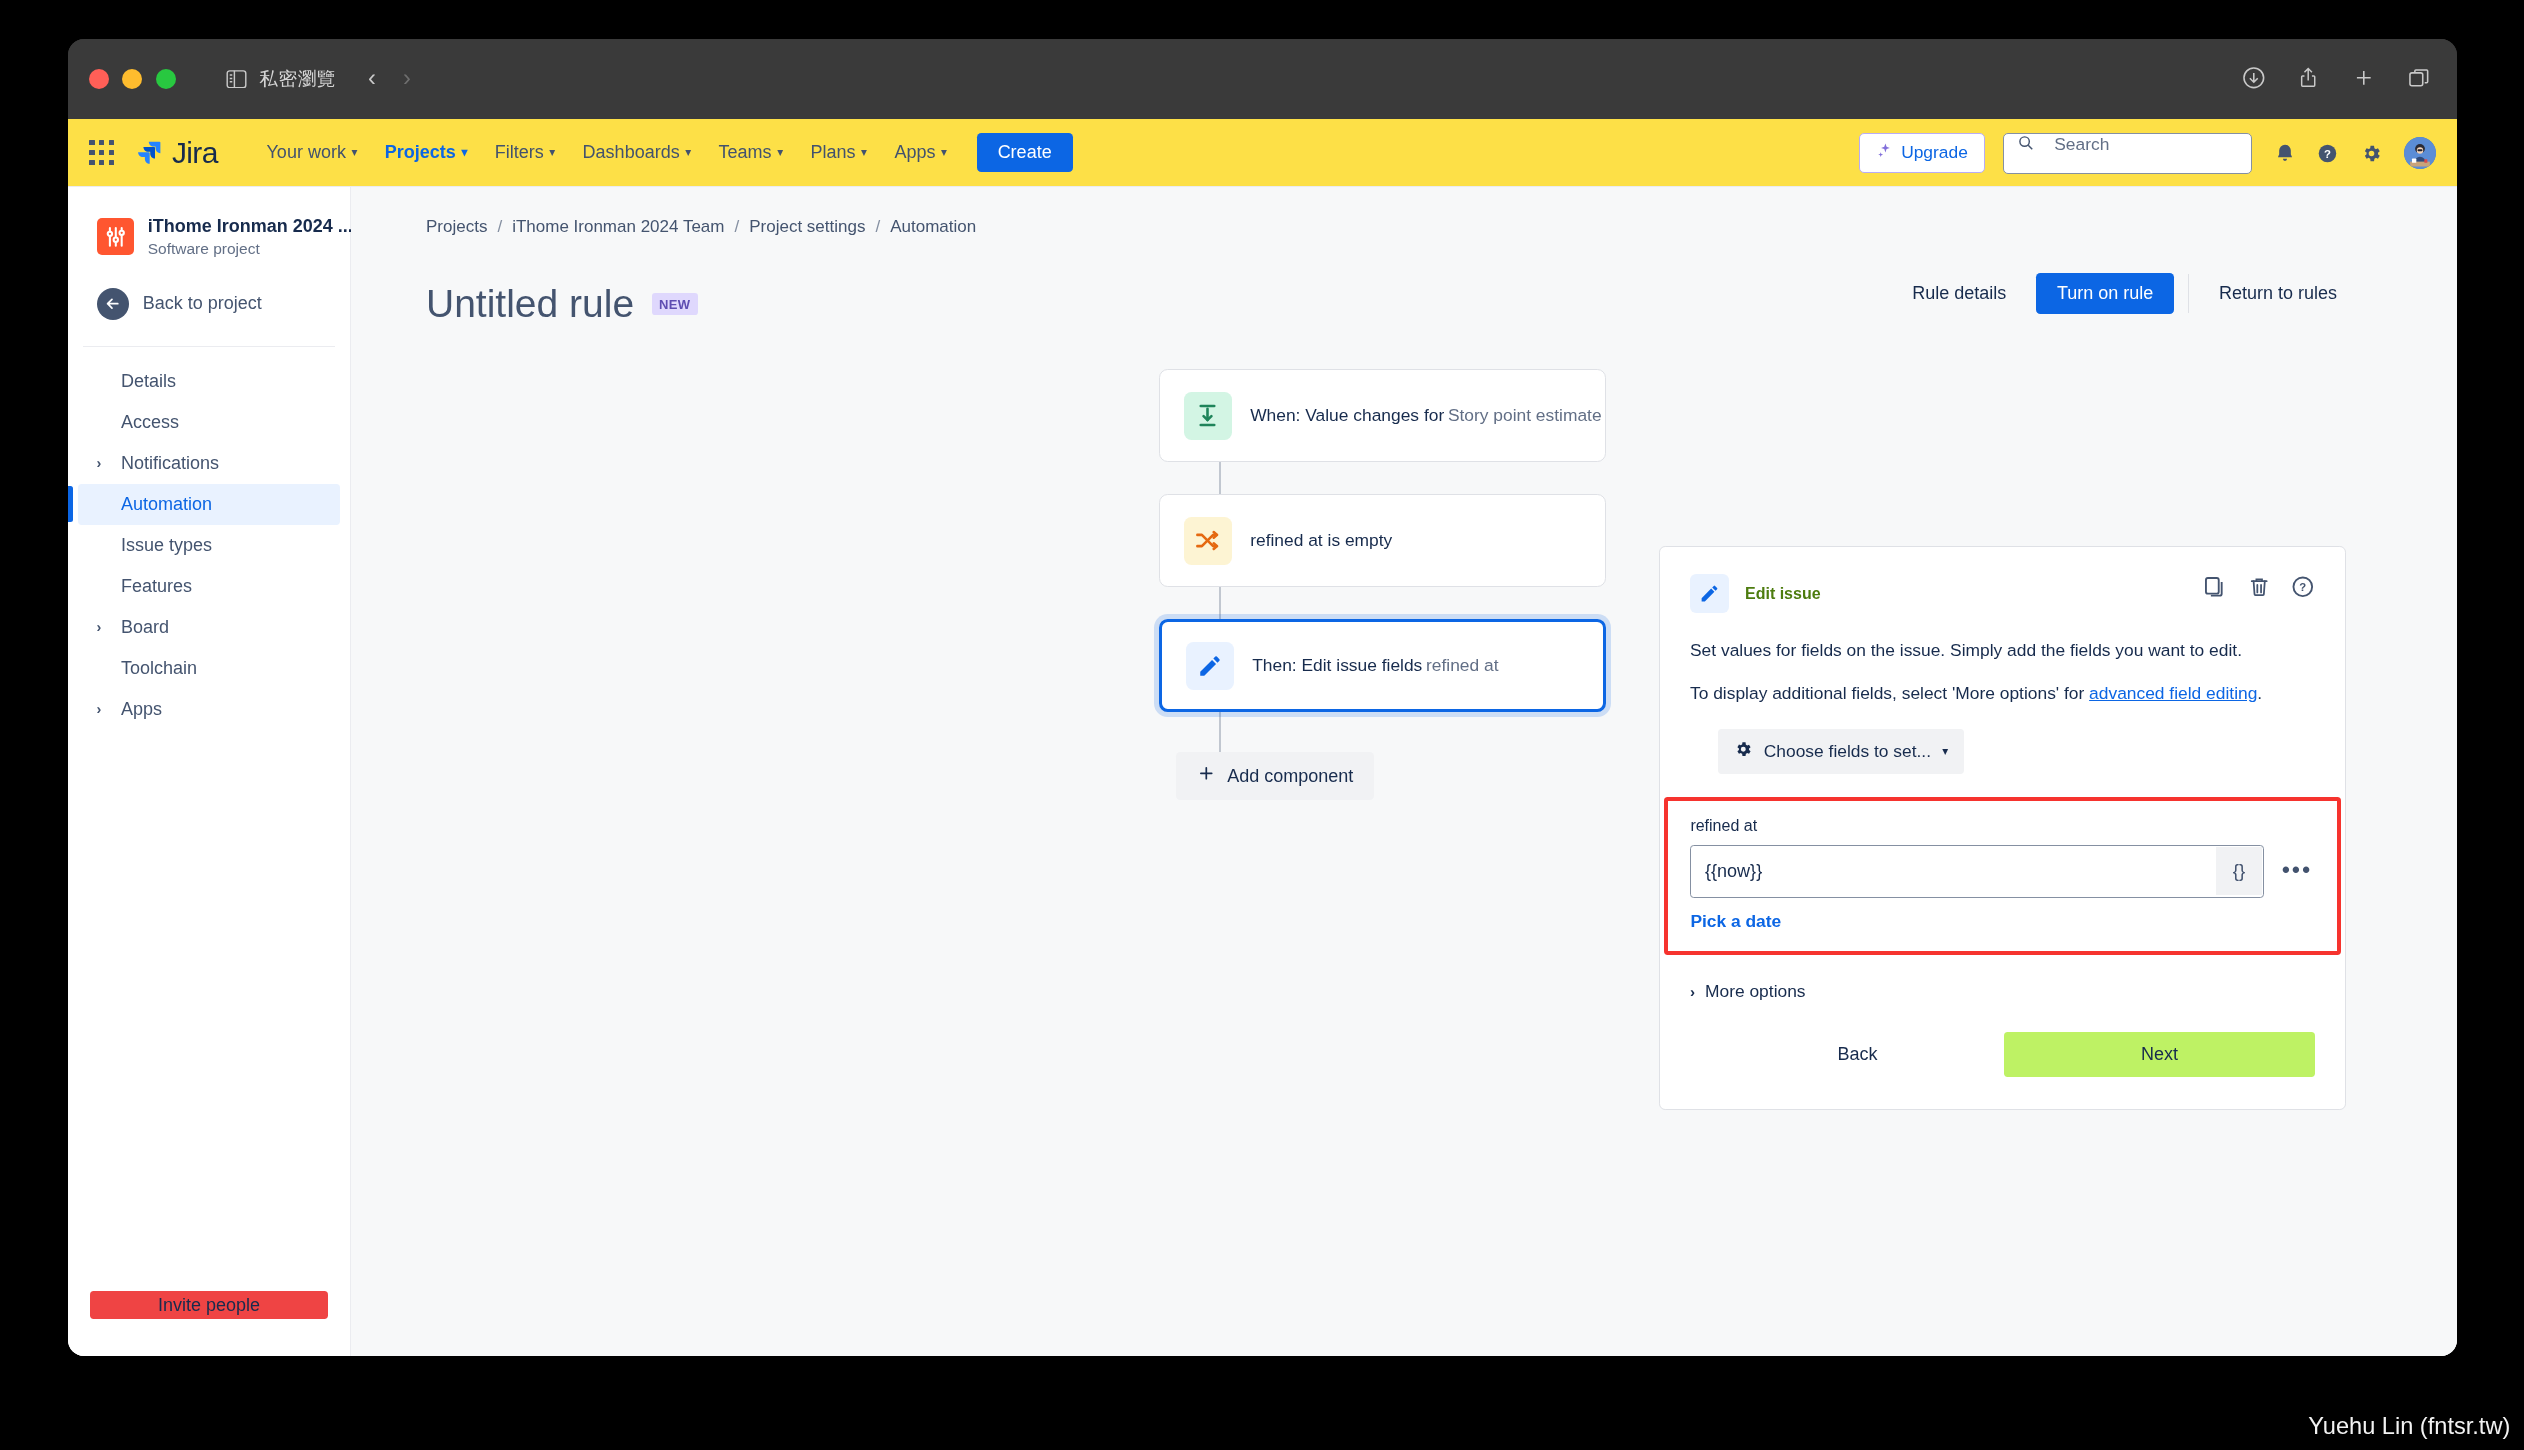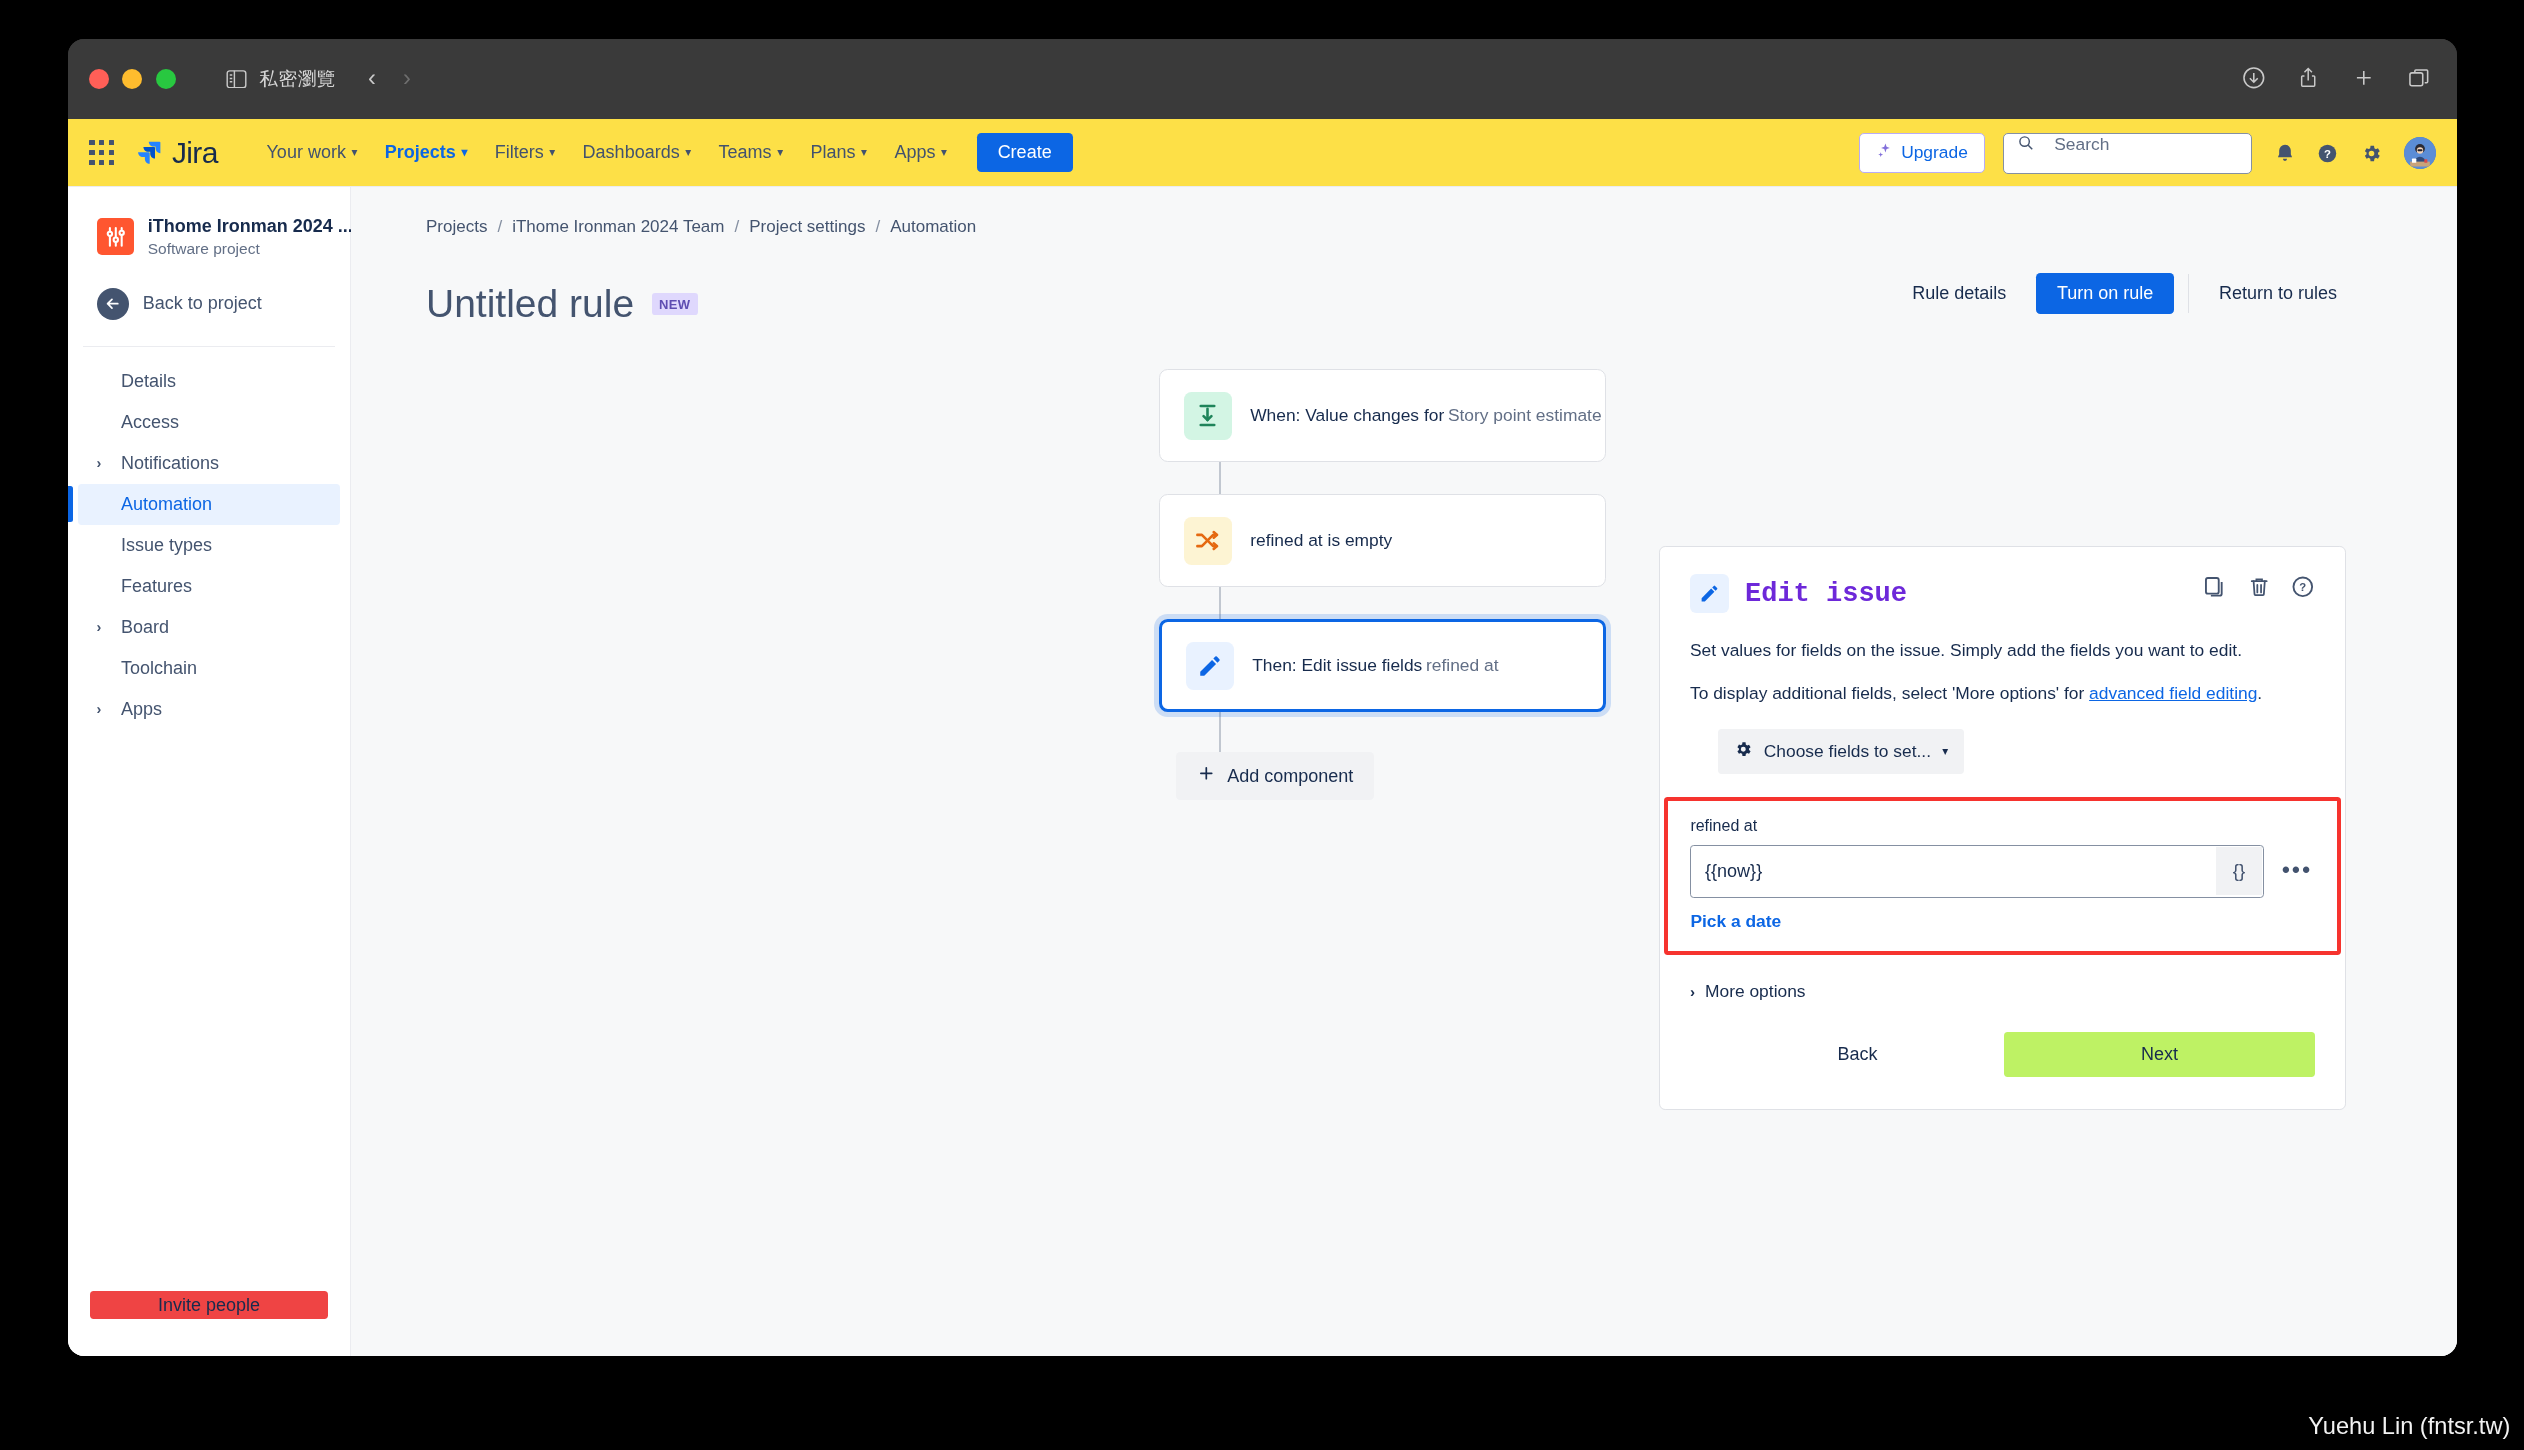--- a/index.html
+++ b/index.html
@@ -346,21 +346,21 @@
     padding: 27px 30px 32px 30px;
   }
 
   .panel-head { display: flex; align-items: center; position: relative; gap: 16px; }
   .panel-icon {
     width: 39px; height: 39px; border-radius: 6.2px;
     background: #e9f2ff;
     display: flex; align-items: center; justify-content: center;
     flex-shrink: 0;
   }
-  .panel-title { font-size: 27px; font-weight: 700; color: #6d28d9; font-family: Liberation Mono, monospace; }
+  .panel-title { font-size: 16px; font-weight: 700; color: #4d7c0f; }
   .panel-head-icons {
     position: absolute; right: 0; top: 1.2px;
     display: flex; align-items: center; gap: 21px;
   }
   .head-icon { cursor: pointer; display: flex; }
 
   .panel-desc {
     font-size: 17.4px; color: #172b4d;
     margin-top: 25px; line-height: 1.45;
   }

